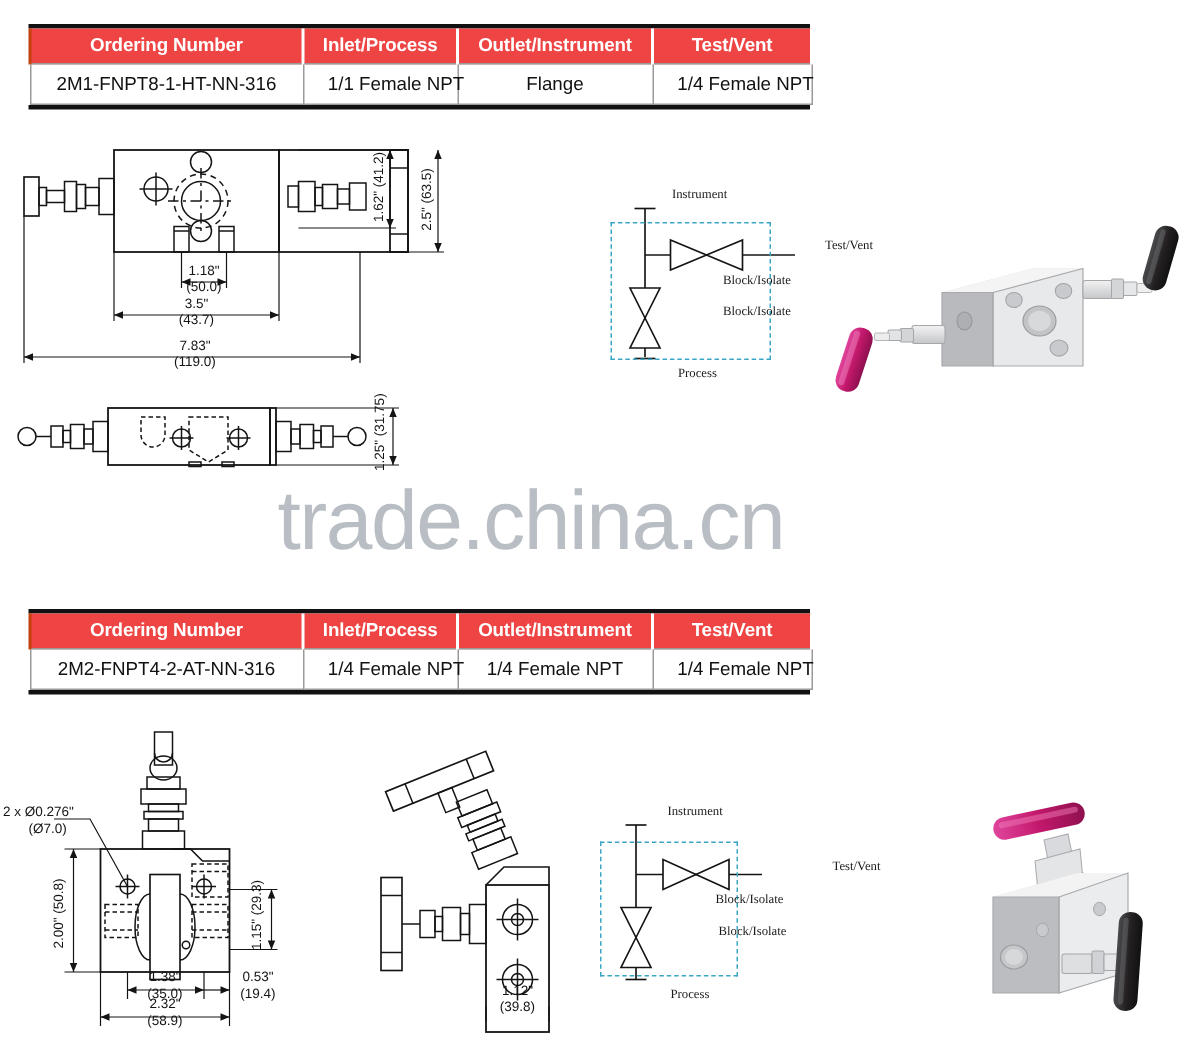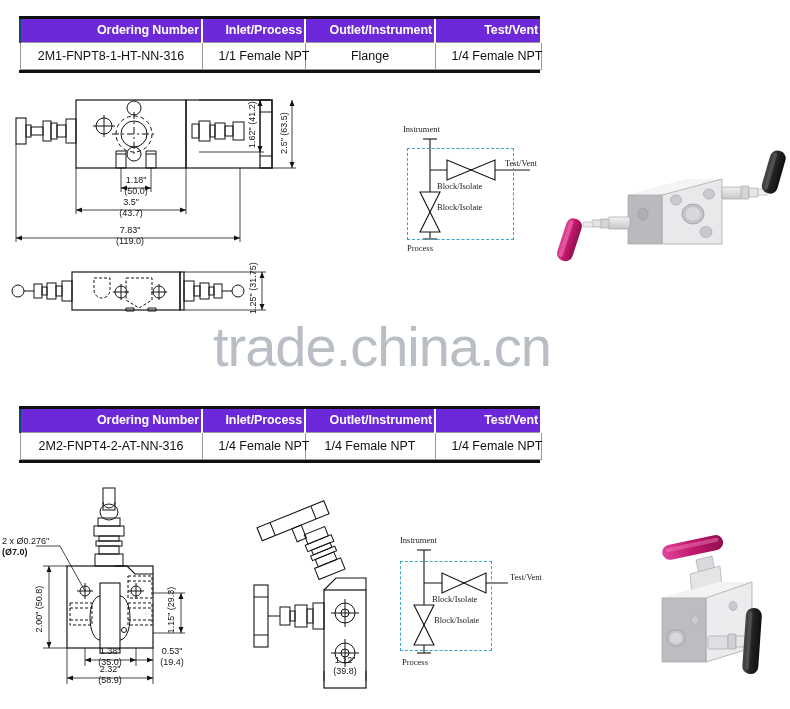--- a/index.html
+++ b/index.html
@@ -7,44 +7,44 @@
   body{
     width:790px;height:709px;position:relative;background:#ffffff;
     font-family:"Liberation Sans", sans-serif;
     overflow:hidden;
   }
   .abs{position:absolute;}
 
   
   .spec-table{position:absolute;border-collapse:collapse;table-layout:fixed;}
   .spec-table th{
-    background:#6d28d9;color:#ffffff;font-weight:bold;font-size:12.5px;
-    text-align:right;padding:4px 2px 5px 2px;
-    border-left:2px solid #0c4a6e;border-right:2px solid #ffffff;
+    background:#ef4444;color:#ffffff;font-weight:bold;font-size:12.5px;
+    text-align:center;padding:4px 2px 5px 2px;
+    border-left:2px solid #c2410c;border-right:2px solid #ffffff;
     letter-spacing:-0.1px;white-space:nowrap;
   }
   .spec-table td{
     background:#ffffff;color:#111111;font-size:12.5px;text-align:center;
     padding:6px 16px;border:1px solid #9a9a9a;white-space:nowrap;
   }
   .tbl-wrap{position:absolute;}
   .tbl-topbar,.tbl-botbar{background:#111111;height:3px;width:100%;}
 
   
   .watermark{
-    position:absolute;left:213px;top:312px;width:400px;height:70px;
+    position:absolute;left:185px;top:312px;width:400px;height:70px;
     color:#b9bec4;font-size:56px;letter-spacing:-1px;
     font-family:"Liberation Sans", sans-serif;font-weight:400;
     line-height:70px;white-space:nowrap;user-select:none;
   }
 
   
   .schem-label{
     position:absolute;font-family:"Liberation Serif", serif;
-    font-size:8.5px;color:#1a1a1a;white-space:nowrap;
+    font-size:8.5px;color:#1a1a1a;white-space:nowrap;margin-left:45px;
   }
   .schem-box{
     position:absolute;border:1.3px dashed #3aa6c4;background:transparent;
   }
 
   
   .dim{
     position:absolute;font-family:"Liberation Sans", sans-serif;
     font-size:9px;color:#141414;white-space:nowrap;text-align:center;
     line-height:11px;
@@ -416,21 +416,21 @@
 
       <line x1="67" y1="160" x2="67" y2="196"></line>
       <line x1="67" y1="190" x2="153" y2="190"></line>
       <line x1="153" y1="178" x2="153" y2="196"></line>
       <path d="M67 190 l6 -2.5 v5 z" fill="#141414" stroke="none"></path>
       <path d="M153 190 l-6 -2.5 v5 z" fill="#141414" stroke="none"></path>
     </g>
   </svg>
 
   <div class="dim" style="left:2px;top:48px;width:76px;text-align:left;">
-    <span>2 x Ø0.276"</span><br><span style="display:inline-block;font-weight:bold;">(Ø7.0)</span>
+    <span>2 x Ø0.276"</span><br><span style="margin-left:17px;display:inline-block;">(Ø7.0)</span>
   </div>
   <div class="dim vert" style="left:34px;top:148px;width:54px;">
     <span>2.00"</span> <span>(50.8)</span>
   </div>
   <div class="dim vert" style="left:166px;top:148px;width:52px;">
     <span>1.15"</span> <span>(29.3)</span>
   </div>
   <div class="dim" style="left:86px;top:158px;width:48px;">
     <span>1.38"</span><br><span>(35.0)</span>
   </div>

